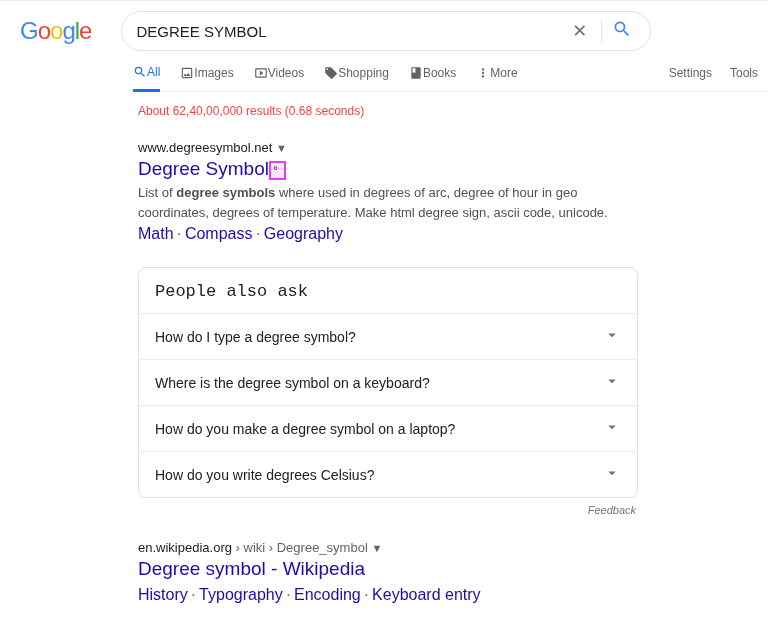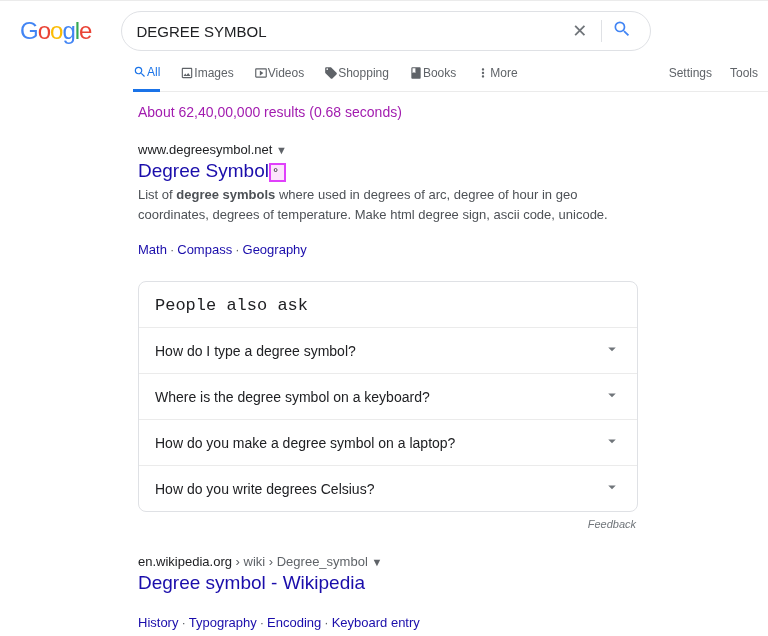--- a/index.html
+++ b/index.html
@@ -18,28 +18,28 @@
 .divider-v { width: 1px; height: 22px; background: #dfe1e5; margin: 0 6px; }
 .search-btn { color: #4285f4; cursor: pointer; padding: 0 4px; }
 .nav-bar { display: flex; align-items: center; margin: 14px 0 0 133px; gap: 20px; border-bottom: 1px solid #ebebeb; padding-bottom: 0; font-size: 12px; color: #5f6368; }
 .nav-tabs { display: flex; gap: 20px; }
 .nav-tab { display: flex; align-items: center; gap: 0; padding-bottom: 10px; cursor: pointer; }
 .nav-tab.active { color: #1a73e8; border-bottom: 3px solid #1a73e8; margin-bottom: -1px; }
 .nav-tab svg { width: 14px; height: 14px; }
 .nav-right { margin-left: auto; margin-right: 10px; display: flex; gap: 18px; padding-bottom: 10px; }
 .nav-right span { cursor: pointer; }
 .content { margin-left: 138px; margin-top: 12px; max-width: 500px; }
-.stats { color: #a21caf; font-size: 14px; margin-bottom: 22px; }
+.stats { color: #ef4444; font-size: 12px; margin-bottom: 22px; }
 .result { margin-bottom: 24px; }
 .result-url { color: #202124; font-size: 13px; margin-bottom: 3px; }
 .result-url .dd { color: #5f6368; font-size: 11px; }
 .result-title { font-size: 19px; color: #1a0dab; margin-bottom: 3px; cursor: pointer; display: inline-block; }
 .highlight-box { border: 2px solid #e040fb; display: inline-block; padding: 0 6px 0 2px; background: #fce4fc; vertical-align: middle; font-size: 13px; }
 .result-snip { color: #4d5156; font-size: 13px; line-height: 1.5; }
-.result-links { margin-top: 18px; font-size: 13px; }
+.result-links { margin-top: 3px; font-size: 16px; }
 .result-links a { color: #1a0dab; cursor: pointer; }
 .result-links .sep { color: #5f6368; margin: 0 3px; }
 .paa-box { border: 1px solid #dfe1e5; border-radius: 8px; margin-bottom: 6px; }
 .paa-title { font-size: 17px; color: #202124; padding: 14px 16px 12px; font-family: Liberation Mono, monospace; }
 .paa-q { display: flex; justify-content: space-between; align-items: center; padding: 12px 16px; border-top: 1px solid #ebebeb; font-size: 14px; cursor: pointer; }
 .paa-chev { color: #70757a; }
 .feedback { text-align: right; font-size: 11px; font-style: italic; color: #70757a; margin-bottom: 24px; padding-right: 2px; }
 .crumb { color: #5f6368; font-size: 13px; }
 b { font-weight: bold; }
 </style>

